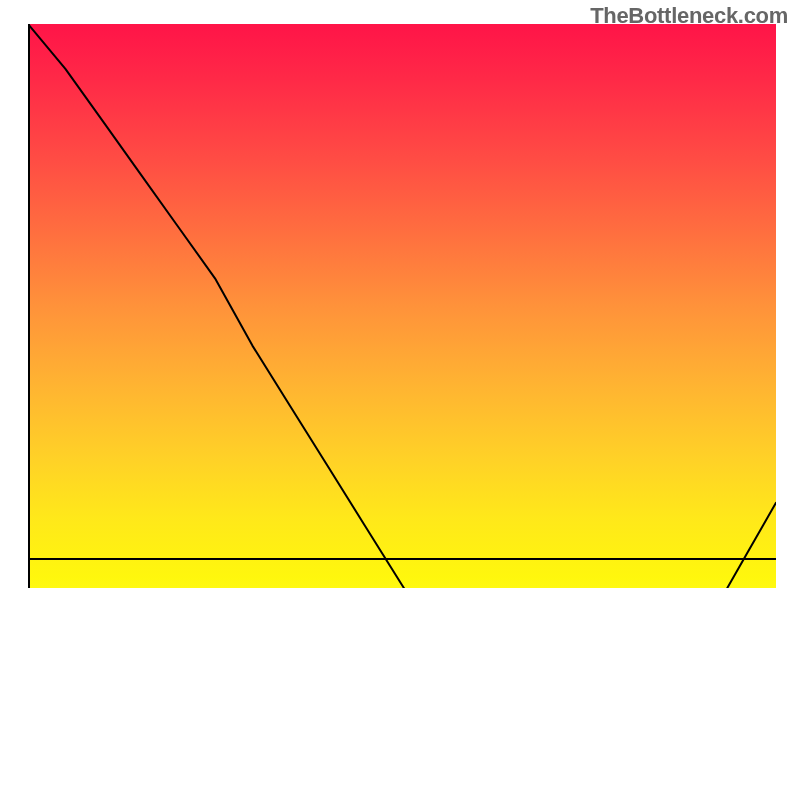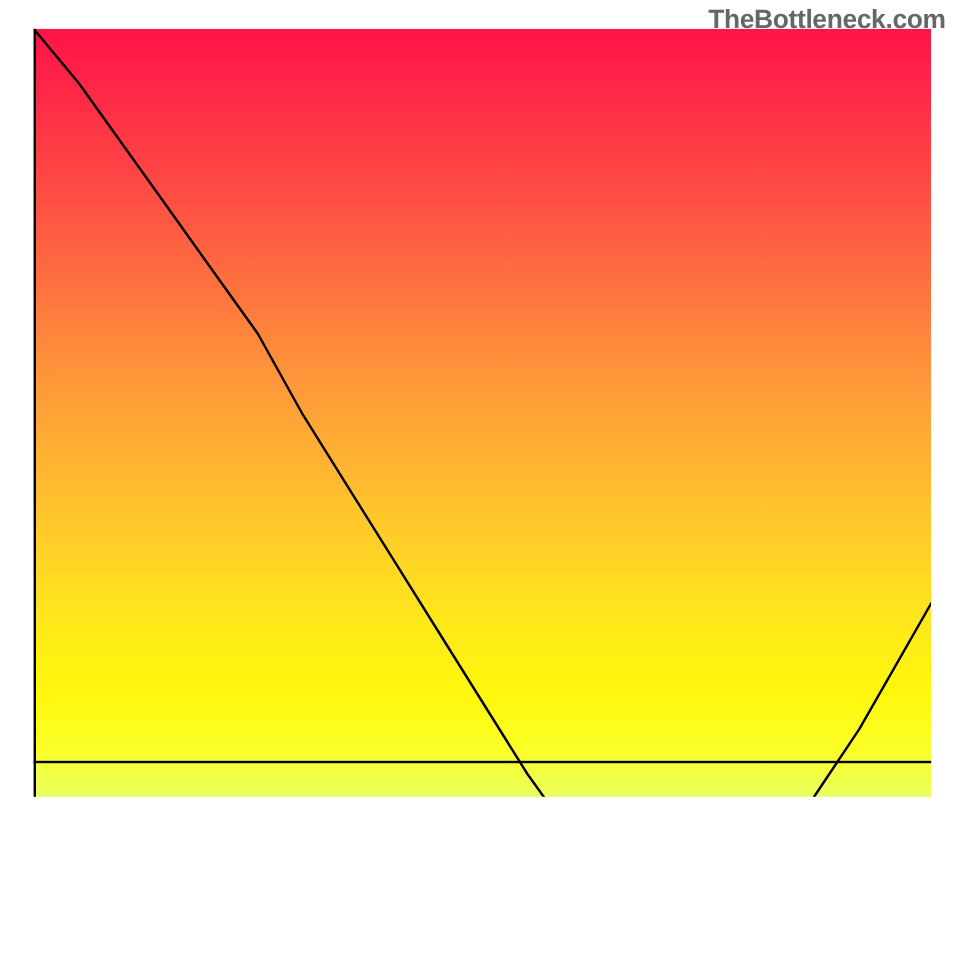--- a/index.html
+++ b/index.html
@@ -4,21 +4,21 @@
 <style>
   body {
     margin: 0;
     padding: 0;
     background: #ffffff;
     font-family: Arial, Helvetica, sans-serif;
   }
   .chart-container {
     position: relative;
     width: 800px;
-    height: 664px;
+    height: 588px;
     background: #ffffff;
   }
   .watermark {
     position: absolute;
     top: 3px;
     right: 12px;
     font-size: 22px;
     font-weight: bold;
     color: #666666;
     letter-spacing: -0.3px;

